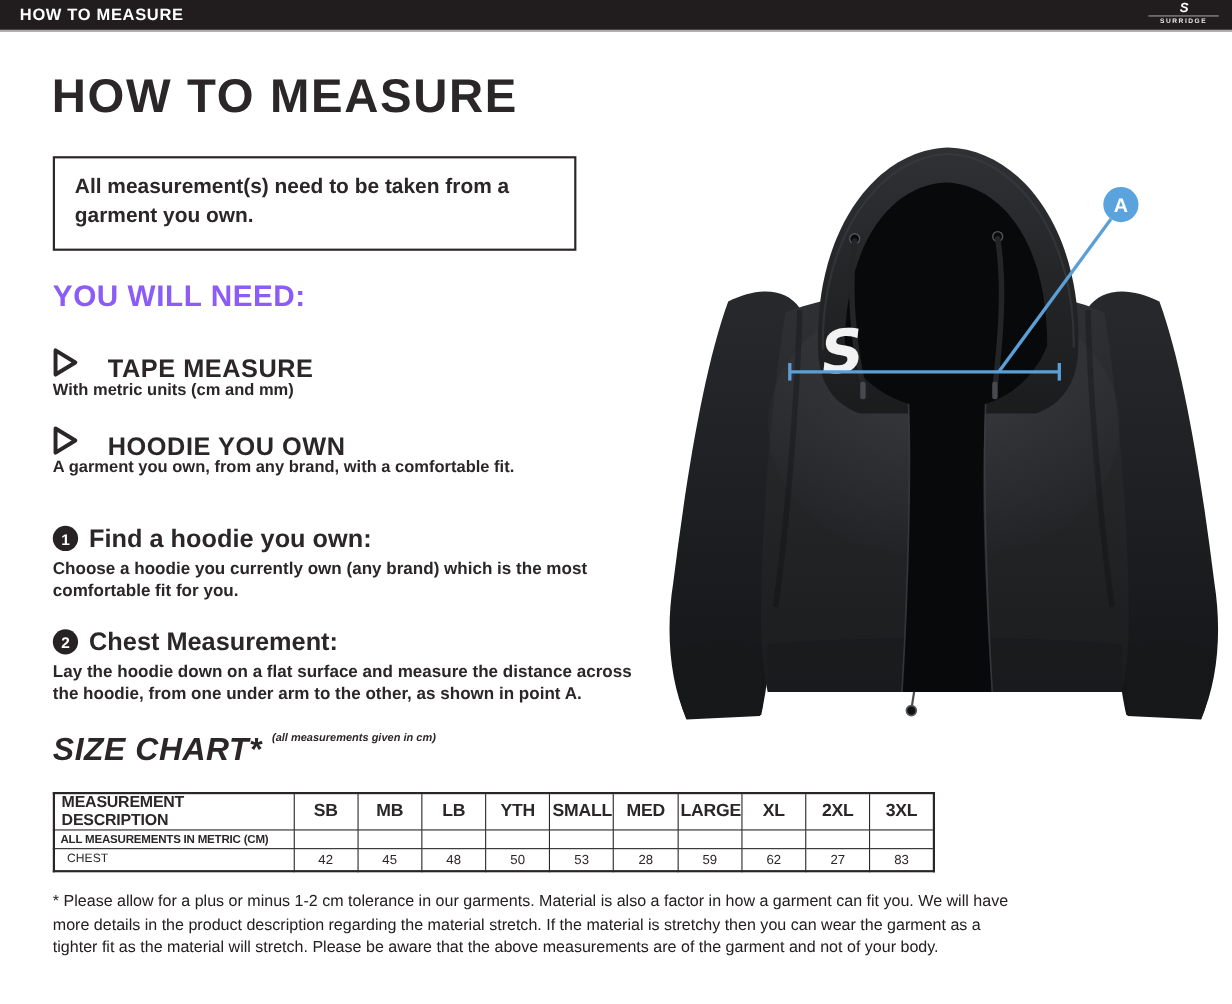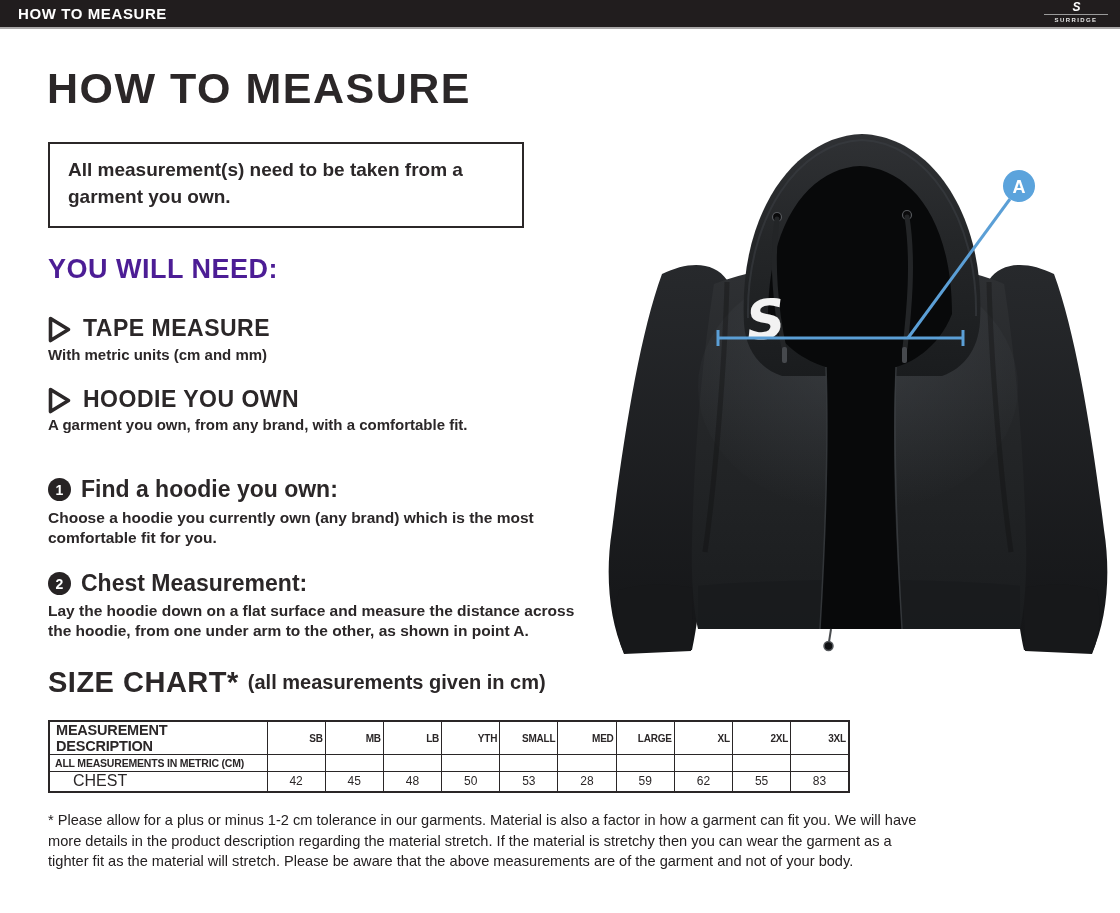--- a/index.html
+++ b/index.html
@@ -18,62 +18,62 @@
   .logo-word { color:#e8e8e8; font-size:6px; font-weight:bold; letter-spacing:1.4px;
             line-height:8px; border-top:1px solid #9a9a9a; padding-top:1px; }
 
   
   .h1 { position:absolute; left:47px; top:64px; font-size:43px; font-weight:bold;
         letter-spacing:1.5px; color:#2b2728; }
   .note-box { position:absolute; left:48px; top:142px; width:476px;
         border:2px solid #2b2728; padding:13px 18px 15px 18px;
         font-size:19px; font-weight:bold; line-height:1.42; color:#2b2728; }
   .h2 { position:absolute; left:48px; font-size:27px; font-weight:bold;
-        letter-spacing:.5px; color:#4c1d95; }
+        letter-spacing:.5px; color:#8b5cf6; }
   .need-heading { top:254px; }
 
-  .need-item { position:absolute; left:47px; display:flex; align-items:flex-start; gap:11px; }
+  .need-item { position:absolute; left:47px; display:flex; align-items:flex-end; gap:26px; }
   .need-item-1 { top:315px; }
   .need-item-2 { top:386px; }
   .need-label { font-size:23px; font-weight:bold; letter-spacing:.5px; }
   .need-desc { position:absolute; left:48px; font-size:15px; font-weight:bold; color:#2b2728; }
   .need-desc-1 { top:346px; }
   .need-desc-2 { top:416px; }
 
   .step-head { position:absolute; left:48px; display:flex; align-items:center; gap:10px; }
   .step-head-1 { top:476px; }
   .step-head-2 { top:570px; }
   .step-num { width:23px; height:23px; border-radius:50%; background:#272324; color:#fff;
         font-size:14px; font-weight:bold; display:flex; align-items:center;
         justify-content:center; flex:0 0 auto; }
   .step-title { font-size:23px; font-weight:bold; color:#2b2728; }
   .step-desc { position:absolute; left:48px; width:552px; font-size:15.5px;
         font-weight:bold; line-height:1.3; color:#2b2728; }
   .step-desc-1 { top:508px; }
   .step-desc-2 { top:601px; }
 
   .sizechart-head { position:absolute; left:48px; top:666px; display:flex;
-        align-items:center; }
+        align-items:flex-start;font-style:italic; }
   .sizechart-title { font-size:29px; font-weight:bold; letter-spacing:.5px; }
-  .sizechart-sub { font-size:20px; font-weight:bold; margin-left:9px; }
+  .sizechart-sub { font-size:10px; font-weight:bold; margin-left:9px; }
 
   
   table.size { position:absolute; left:48px; top:720px; width:800px;
         border-collapse:collapse; table-layout:fixed; }
   table.size, table.size td, table.size th { border:1.5px solid #2a2627; }
   table.size { border-width:2px; }
-  table.size th { font-size:10px; font-weight:bold; height:26px; text-align:right;
+  table.size th { font-size:16px; font-weight:bold; height:26px; text-align:center;
         letter-spacing:-.2px; padding:0 2px; color:#2b2728; }
   table.size th.desc-col { text-align:left; padding-left:6px; font-size:14.5px; }
   table.size td { font-size:12px; text-align:center; color:#2b2728; }
   tr.metric-row td { height:17px; }
   tr.metric-row td.row-label { font-size:10.5px; font-weight:bold; text-align:left;
         padding-left:5px; letter-spacing:-.2px; }
   tr.chest-row td { height:20px; }
-  tr.chest-row td.row-label { font-size:16px; text-align:left; padding-left:23px; }
+  tr.chest-row td.row-label { font-size:11px; text-align:left; padding-left:11px; }
 
   .footnote { position:absolute; left:48px; top:810px; font-size:14.6px;
         line-height:20.5px; color:#242021; white-space:nowrap; }
 
   
   .hoodie-wrap { position:absolute; left:596px; top:122px; width:524px; height:548px; }
 </style>
 </head>
 <body>
 
@@ -174,21 +174,21 @@
     <tr class="chest-row">
       <td class="row-label">CHEST</td>
       <td>42</td>
       <td>45</td>
       <td>48</td>
       <td>50</td>
       <td>53</td>
       <td>28</td>
       <td>59</td>
       <td>62</td>
-      <td>55</td>
+      <td>27</td>
       <td>83</td>
     </tr>
   </tbody>
     </table>
 
   <div class="footnote">
     <div>* Please allow for a plus or minus 1-2 cm tolerance in our garments. Material is also a factor in how a garment can fit you. We will have</div>
     <div>more details in the product description regarding the material stretch.  If the material is stretchy then you can wear the garment as a</div>
     <div>tighter fit as the material will stretch.  Please be aware that the above measurements are of the garment and not of your body.</div>
   </div>

